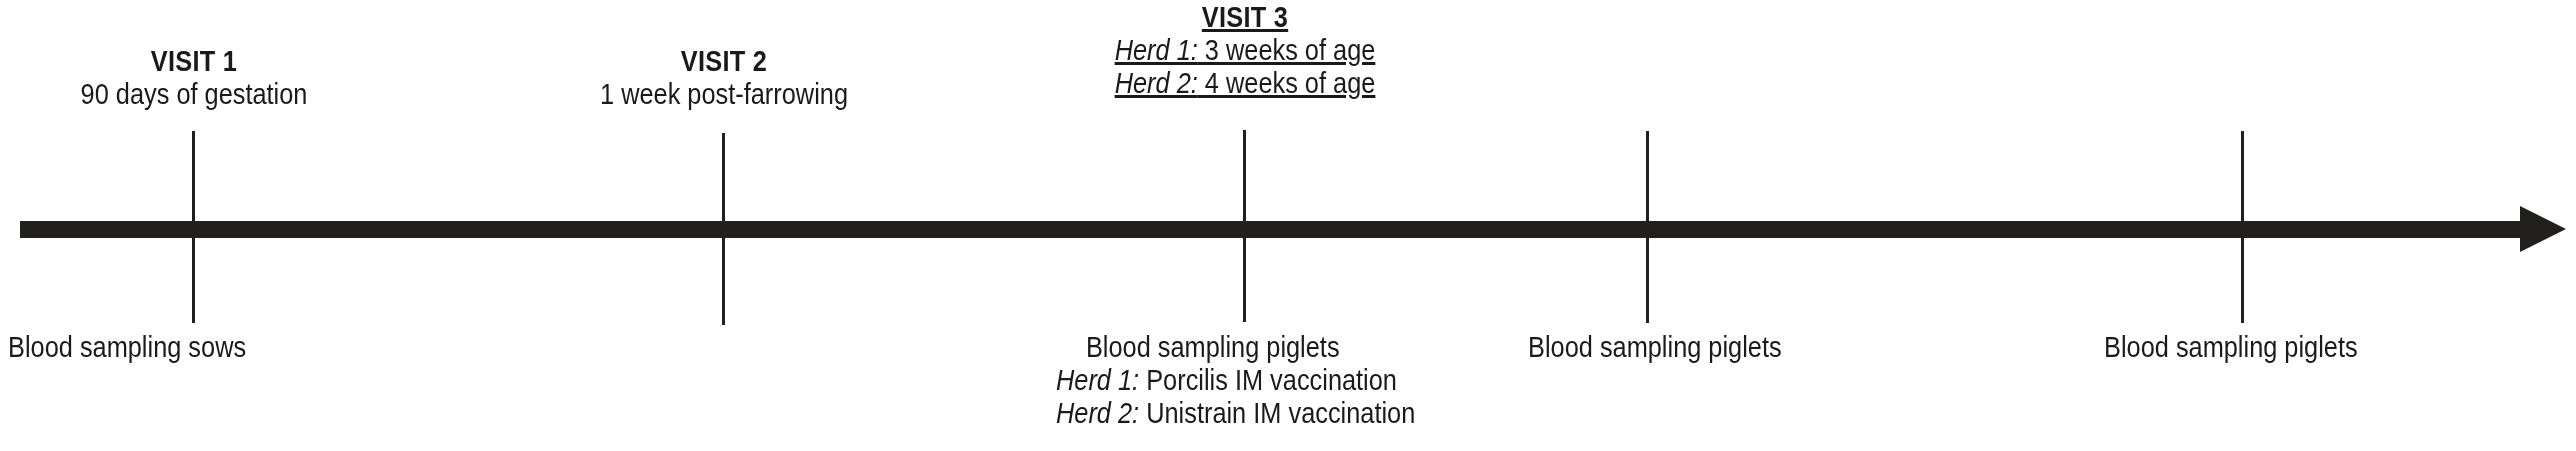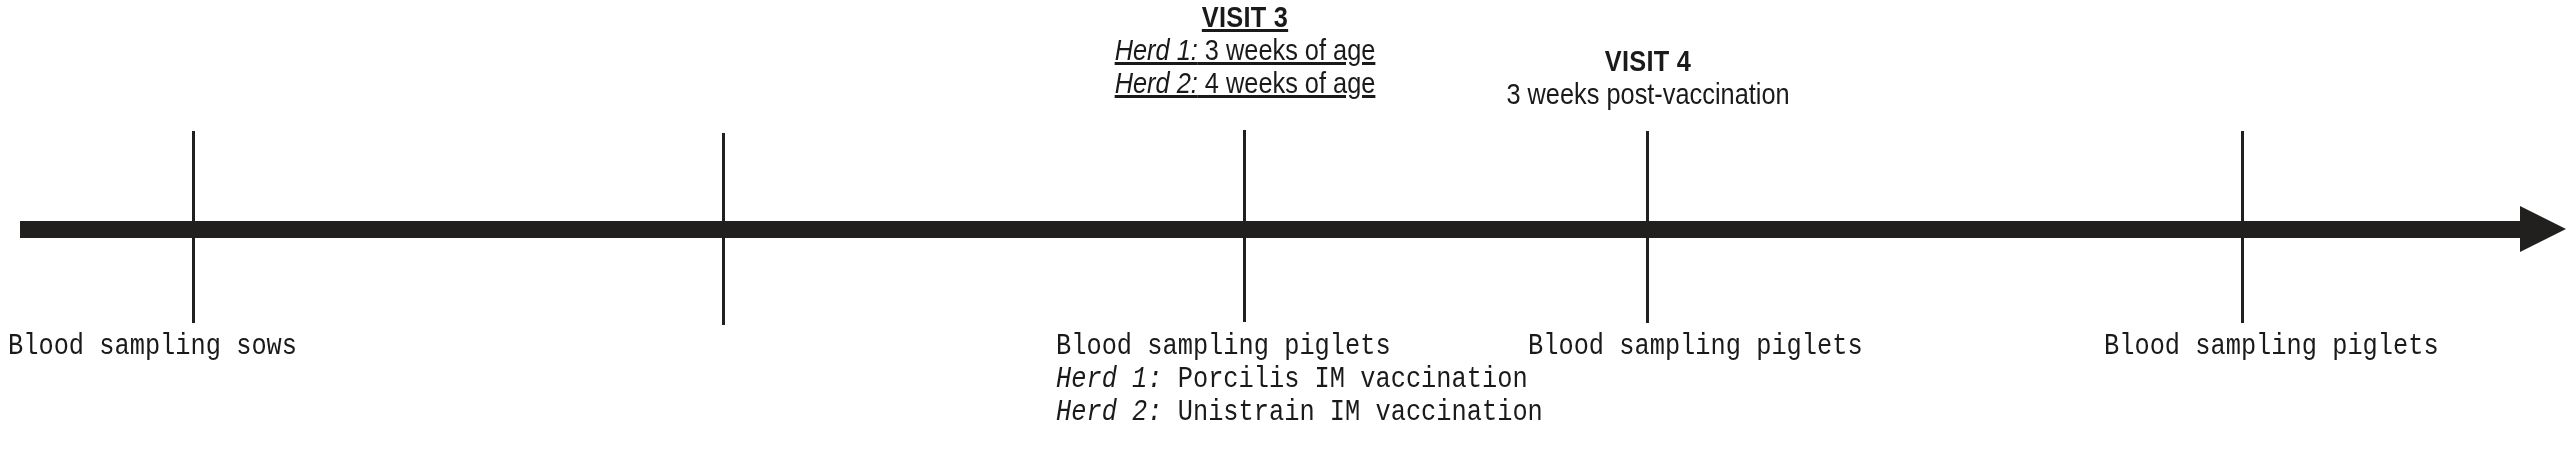--- a/index.html
+++ b/index.html
@@ -48,21 +48,21 @@
     font-weight:bold;
     font-size:30px;
     letter-spacing:0.3px;
     display:block;
   }
   .sub{
     font-size:30px;
     font-weight:normal;
     display:block;
   }
-  .bottom-block{ text-align:left;font-family:Liberation Mono, monospace; }
+  .bottom-block{ text-align:left; }
   .act{
     font-size:30px;
     font-weight:normal;
     display:block;
   }
   .herd{ font-style:italic; }
 
   
   .anchor-center{ transform:translateX(-50%); }
 </style>
@@ -73,26 +73,42 @@
 
   <div class="axis-bar"></div>
   <div class="axis-head"></div>
 
   <div class="tick" style="left:192px;top:131px;height:192px;"></div>
   <div class="tick" style="left:722px;top:133px;height:192px;"></div>
   <div class="tick" style="left:1243px;top:130px;height:192px;"></div>
   <div class="tick" style="left:1646px;top:131px;height:192px;"></div>
   <div class="tick" style="left:2241px;top:131px;height:192px;"></div>
 
+  <div class="lbl top-block anchor-center" style="left:194px;top:44px;">
+    <span class="sq">
+        <span class="visit-title">VISIT 1</span>
+      </span>
+    <span class="sq">
+        <span class="sub">90 days of gestation</span>
+      </span>
+  </div>
   <div class="lbl bottom-block" style="left:8px;top:330px;">
     <span class="sq" style="transform-origin:left top;">
         <span class="act">Blood sampling sows</span>
       </span>
   </div>
 
+  <div class="lbl top-block anchor-center" style="left:724px;top:44px;">
+    <span class="sq">
+        <span class="visit-title">VISIT 2</span>
+      </span>
+    <span class="sq">
+        <span class="sub">1 week post-farrowing</span>
+      </span>
+  </div>
 
   <div class="lbl top-block anchor-center" style="left:1245px;top:0px;text-decoration:underline;">
     <span class="sq">
         <span class="visit-title">VISIT 3</span>
       </span>
     <span class="sq">
         <span class="sub"><span class="herd">Herd 1:</span><span> 3 weeks of age</span></span>
       </span>
     <span class="sq">
         <span class="sub"><span class="herd">Herd 2:</span><span> 4 weeks of age</span></span>
@@ -103,28 +119,20 @@
         <span class="act">Blood sampling piglets</span>
       </span>
     <span class="sq" style="transform-origin:left top;">
         <span class="act"><span class="herd">Herd 1:</span><span> Porcilis IM vaccination</span></span>
       </span>
     <span class="sq" style="transform-origin:left top;">
         <span class="act"><span class="herd">Herd 2:</span><span> Unistrain IM vaccination</span></span>
       </span>
   </div>
 
-  <div class="lbl top-block anchor-center" style="left:1648px;top:44px;">
-    <span class="sq">
-        <span class="visit-title">VISIT 4</span>
-      </span>
-    <span class="sq">
-        <span class="sub">3 weeks post-vaccination</span>
-      </span>
-  </div>
   <div class="lbl bottom-block" style="left:1528px;top:330px;">
     <span class="sq" style="transform-origin:left top;">
         <span class="act">Blood sampling piglets</span>
       </span>
   </div>
 
   <div class="lbl bottom-block" style="left:2104px;top:330px;">
     <span class="sq" style="transform-origin:left top;">
         <span class="act">Blood sampling piglets</span>
       </span>

